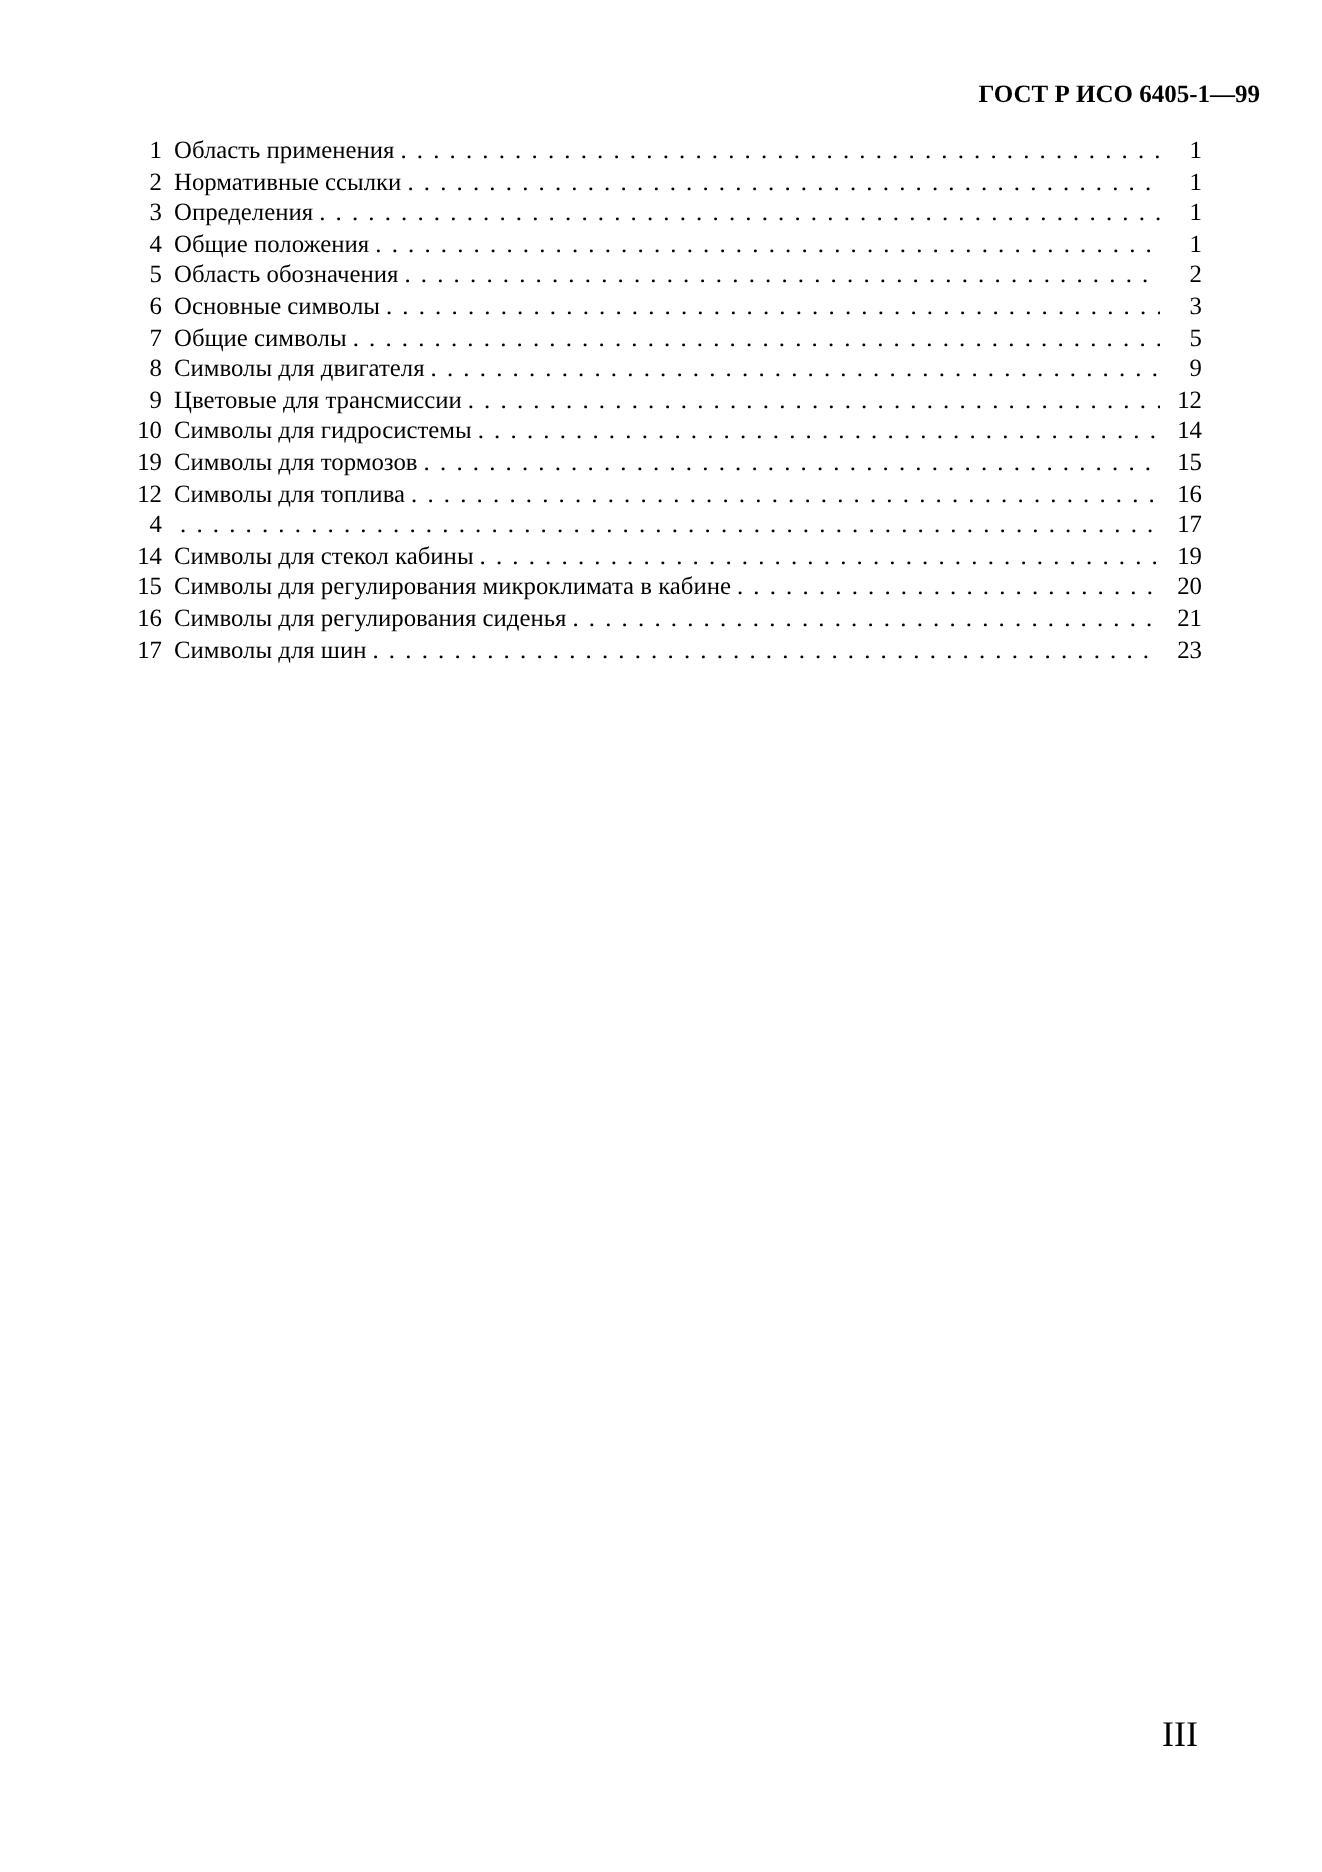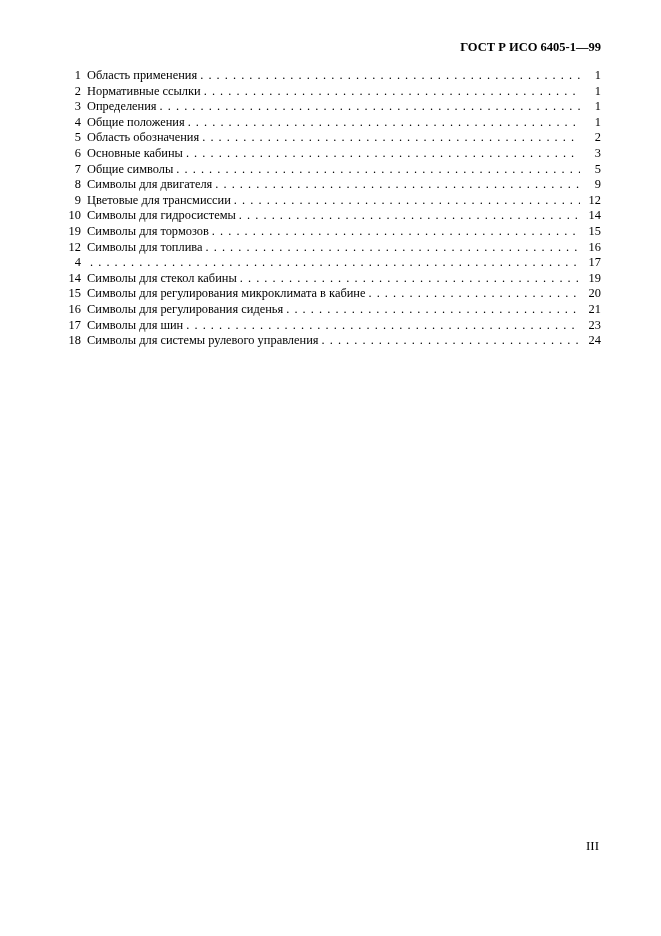--- a/index.html
+++ b/index.html
@@ -12,21 +12,21 @@
     width: 661px;
     height: 936px;
     background: #ffffff;
     font-family: "Liberation Serif", "DejaVu Serif", serif;
     color: #000000;
     box-sizing: border-box;
     overflow: hidden;
   }
   .doc-header {
     margin-top: 40px;
-    padding-right: 60px;
+    padding-right: 31px;
     text-align: right;
     font-weight: bold;
     font-size: 12.5px;
     line-height: 14px;
   }
   .toc-heading {
     margin: 22px 0 0 0;
     text-align: center;
     font-weight: normal;
     font-size: 13px;
@@ -62,22 +62,22 @@
     content: ". . . . . . . . . . . . . . . . . . . . . . . . . . . . . . . . . . . . . . . . . . . . . . . . . . . . . . . . . . . . . . . . . . . . . . . . . . . . . . . . . . . . . . . . . . . . . . . . . . . . . . . . . . . . . . . . . . . . . . . . . . . . . . . . . . . .";
   }
   .toc-page {
     flex: 0 0 18px;
     width: 18px;
     text-align: right;
   }
   .folio {
     position: absolute;
     right: 62px;
-    bottom: 82px;
-    font-size: 13px;
+    bottom: 58px;
+    font-size: 18px;
   }
 </style>
 </head>
 <body>
 
 <div class="page">
 
   <div class="doc-header">
     <span>ГОСТ Р ИСО 6405-1—99</span>
   </div>
@@ -114,21 +114,21 @@
 
   <div class="toc-row">
     <span class="toc-num">5</span>
     <span class="toc-entry-title">Область обозначения</span>
     <span class="toc-dots"></span>
     <span class="toc-page">2</span>
   </div>
 
   <div class="toc-row">
     <span class="toc-num">6</span>
-    <span class="toc-entry-title">Основные кабины</span>
+    <span class="toc-entry-title">Основные символы</span>
     <span class="toc-dots"></span>
     <span class="toc-page">3</span>
   </div>
 
   <div class="toc-row">
     <span class="toc-num">7</span>
     <span class="toc-entry-title">Общие символы</span>
     <span class="toc-dots"></span>
     <span class="toc-page">5</span>
   </div>
@@ -195,23 +195,17 @@
     <span class="toc-page">21</span>
   </div>
 
   <div class="toc-row">
     <span class="toc-num">17</span>
     <span class="toc-entry-title">Символы для шин</span>
     <span class="toc-dots"></span>
     <span class="toc-page">23</span>
   </div>
 
-  <div class="toc-row">
-    <span class="toc-num">18</span>
-    <span class="toc-entry-title">Символы для системы рулевого управления</span>
-    <span class="toc-dots"></span>
-    <span class="toc-page">24</span>
-  </div>
 </div>
 
   <div class="folio">III</div>
 
 </div>
 
 </body></html>

